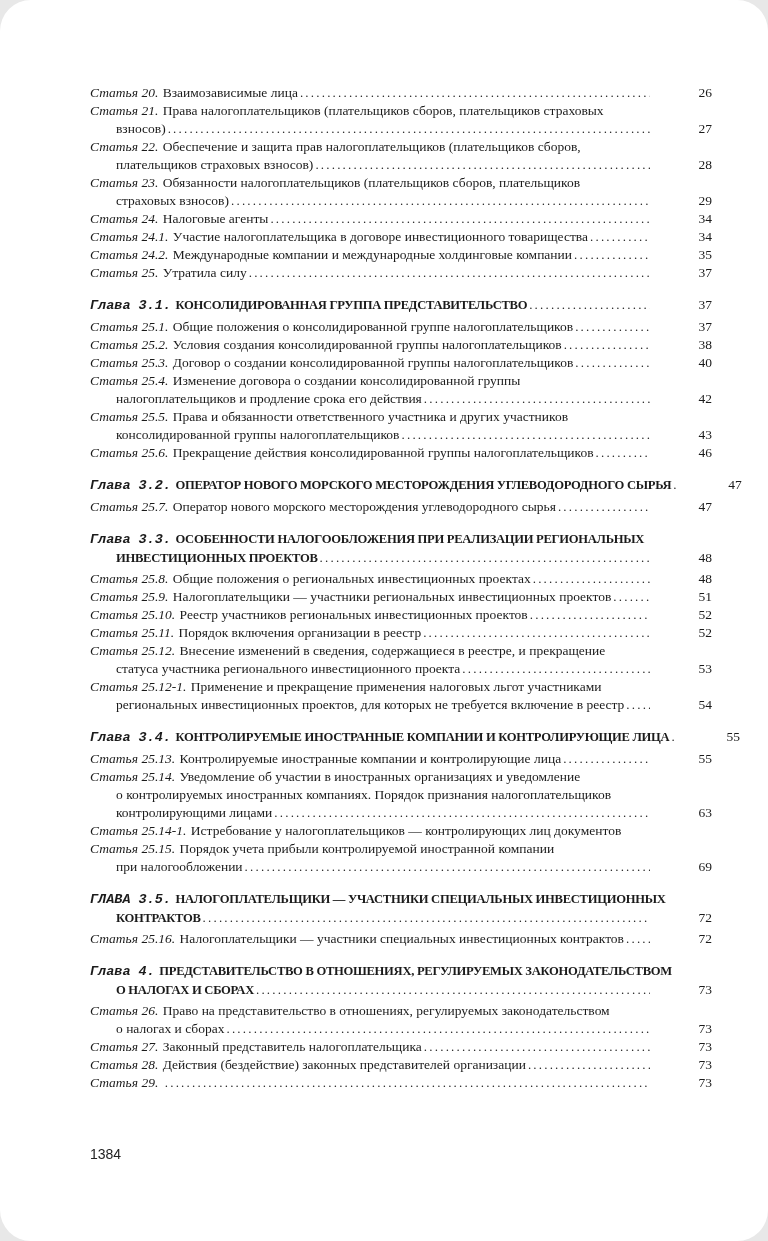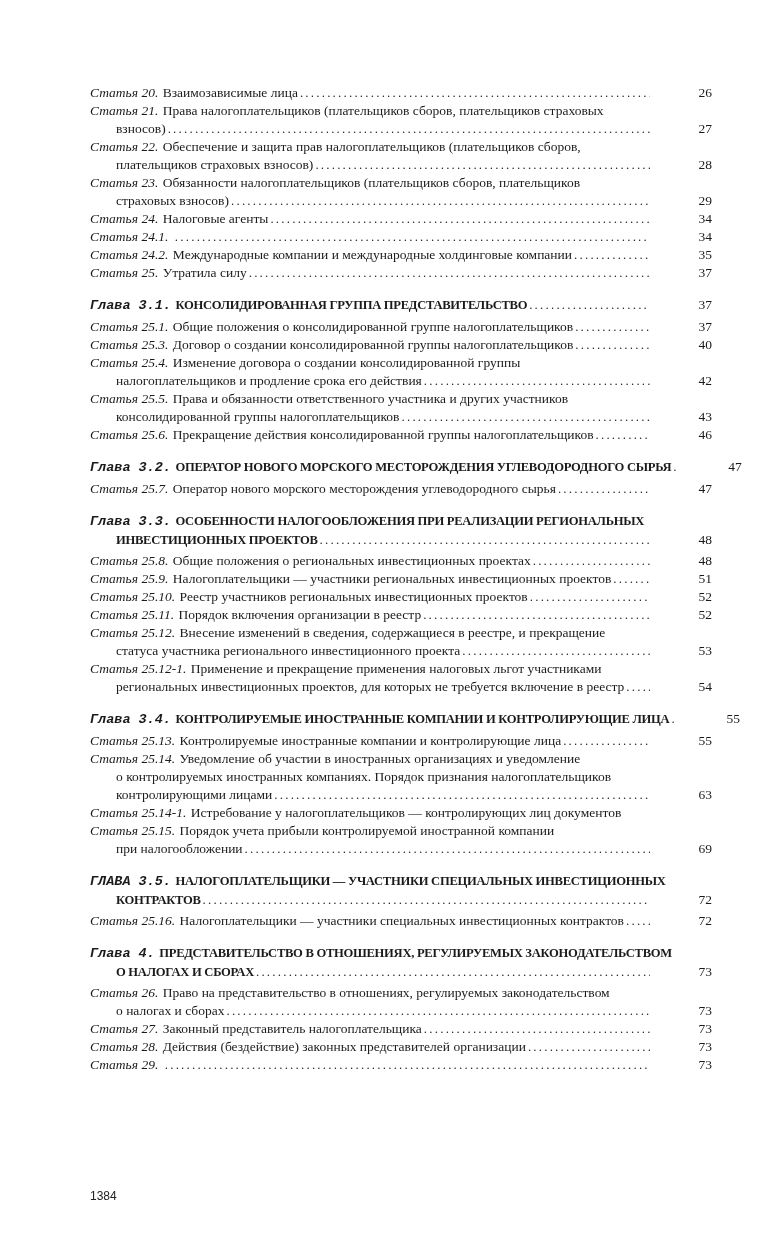--- a/index.html
+++ b/index.html
@@ -4,20 +4,21 @@
 <style>
   html,body{margin:0;padding:0;background:#e8e8e8;}
   .page{
     position:relative;
     width:768px;height:1241px;
     margin:0 auto;
     background:#ffffff;
     font-family:"Liberation Serif", serif;
     color:#1b1b1b;
     overflow:hidden;
+    border-radius:31px;
   }
   .content{
     position:absolute;
     left:90px; top:84px;
     width:622px;
   }
   .entry{font-size:13.5px;line-height:18px;}
   .line{
     display:flex;
     align-items:baseline;
@@ -48,23 +49,22 @@
   .chapter .label{font-weight:bold;font-style:italic;font-family:Liberation Mono, monospace;}
   .chapter .txt{
     font-weight:bold;
     font-size:12.6px;
     letter-spacing:-0.3px;
   }
   .footer{
     position:absolute;
     left:90px; top:1146px;
     font-family:"Liberation Sans", sans-serif;
-    font-size:12px;
+    font-size:14px;
     color:#222;
-    margin-top:43px;
   }
 </style>
 </head>
 <body>
 
 <div class="page">
   <div class="content" id="toc-container">
       <div class="entry">
         <div class="line">
           <span class="label">Статья 20.</span>
@@ -110,20 +110,21 @@
         <div class="line">
           <span class="label">Статья 24.</span>
           <span class="txt">Налоговые агенты</span>
           <span class="dots"></span>
           <span class="pg">34</span>
         </div>
       </div>
       <div class="entry">
         <div class="line">
           <span class="label">Статья 24.1.</span>
+          <span class="txt">Участие налогоплательщика в договоре инвестиционного товарищества</span>
           <span class="dots"></span>
           <span class="pg">34</span>
         </div>
       </div>
       <div class="entry">
         <div class="line">
           <span class="label">Статья 24.2.</span>
           <span class="txt">Международные компании и международные холдинговые компании</span>
           <span class="dots"></span>
           <span class="pg">35</span>
@@ -144,20 +145,28 @@
           <span class="dots"></span>
           <span class="pg">37</span>
         </div>
       </div>
       <div class="entry">
         <div class="line">
           <span class="label">Статья 25.1.</span>
           <span class="txt">Общие положения о консолидированной группе налогоплательщиков</span>
           <span class="dots"></span>
           <span class="pg">37</span>
+        </div>
+      </div>
+      <div class="entry">
+        <div class="line">
+          <span class="label">Статья 25.2.</span>
+          <span class="txt">Условия создания консолидированной группы налогоплательщиков</span>
+          <span class="dots"></span>
+          <span class="pg">38</span>
         </div>
       </div>
       <div class="entry">
         <div class="line">
           <span class="label">Статья 25.3.</span>
           <span class="txt">Договор о создании консолидированной группы налогоплательщиков</span>
           <span class="dots"></span>
           <span class="pg">40</span>
         </div>
       </div>

